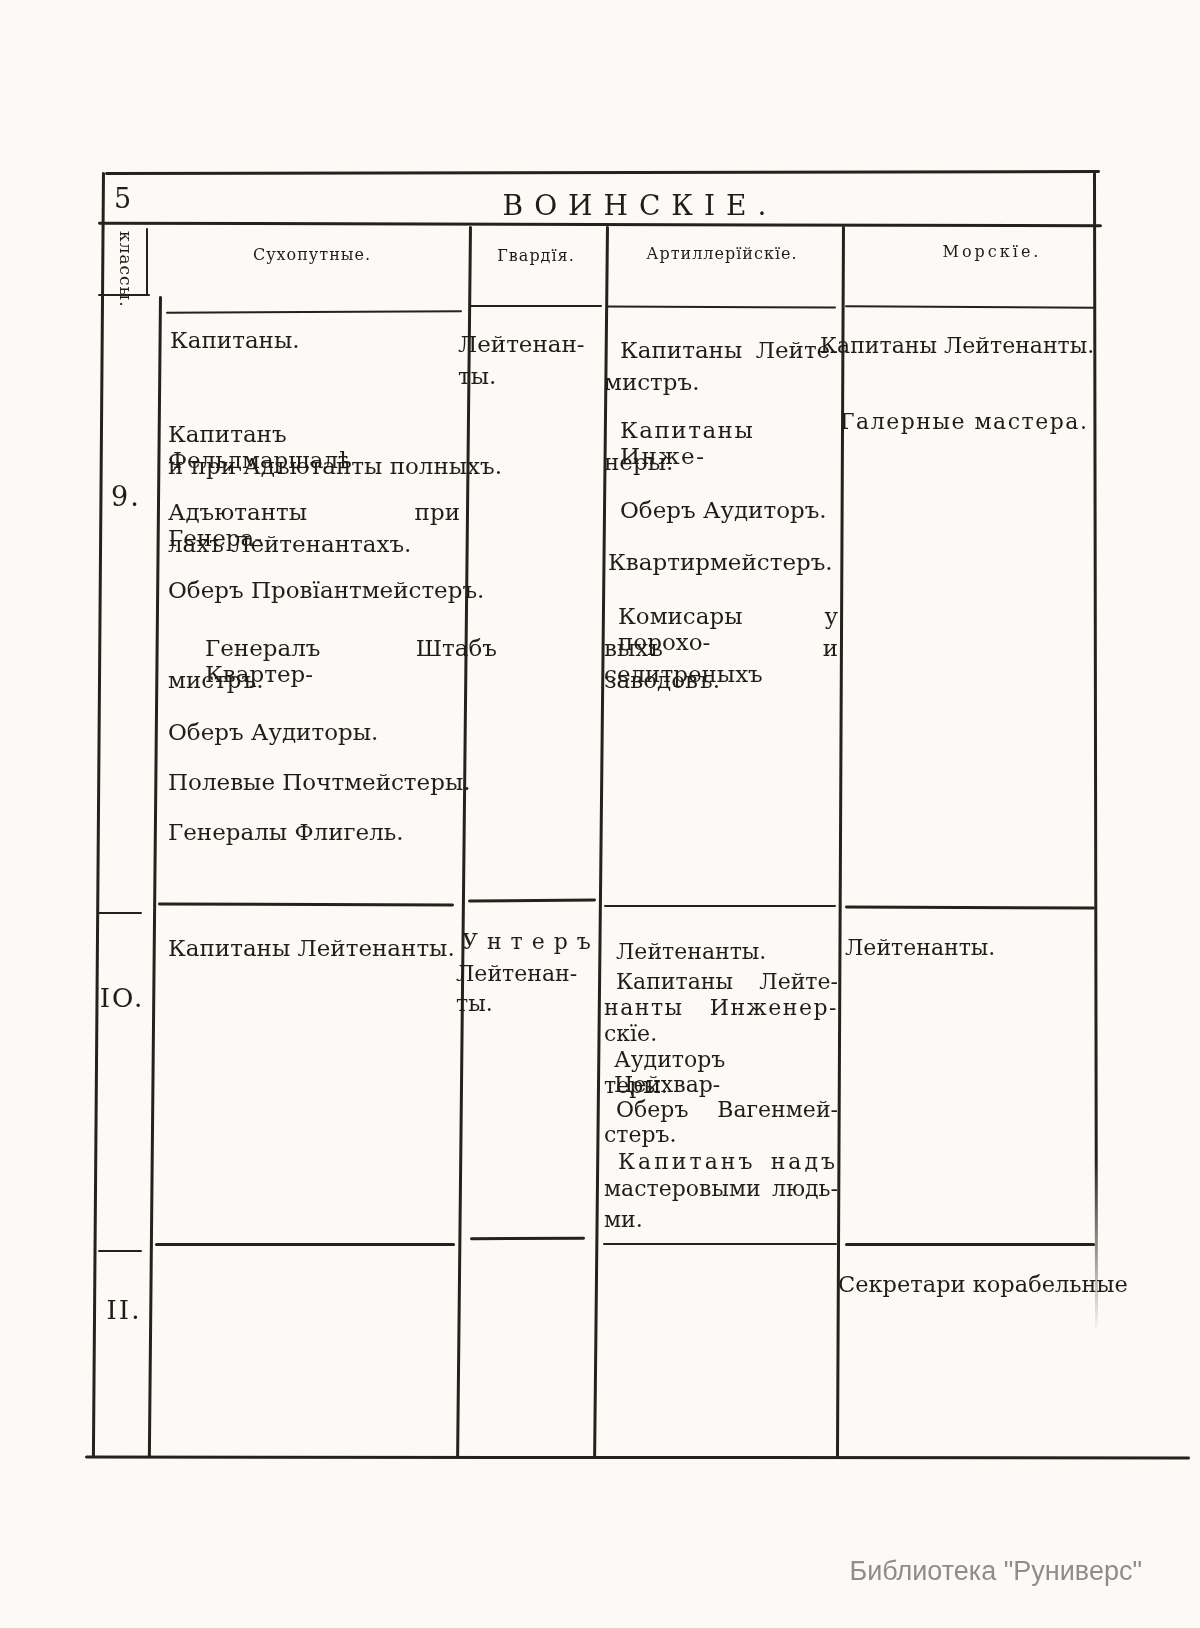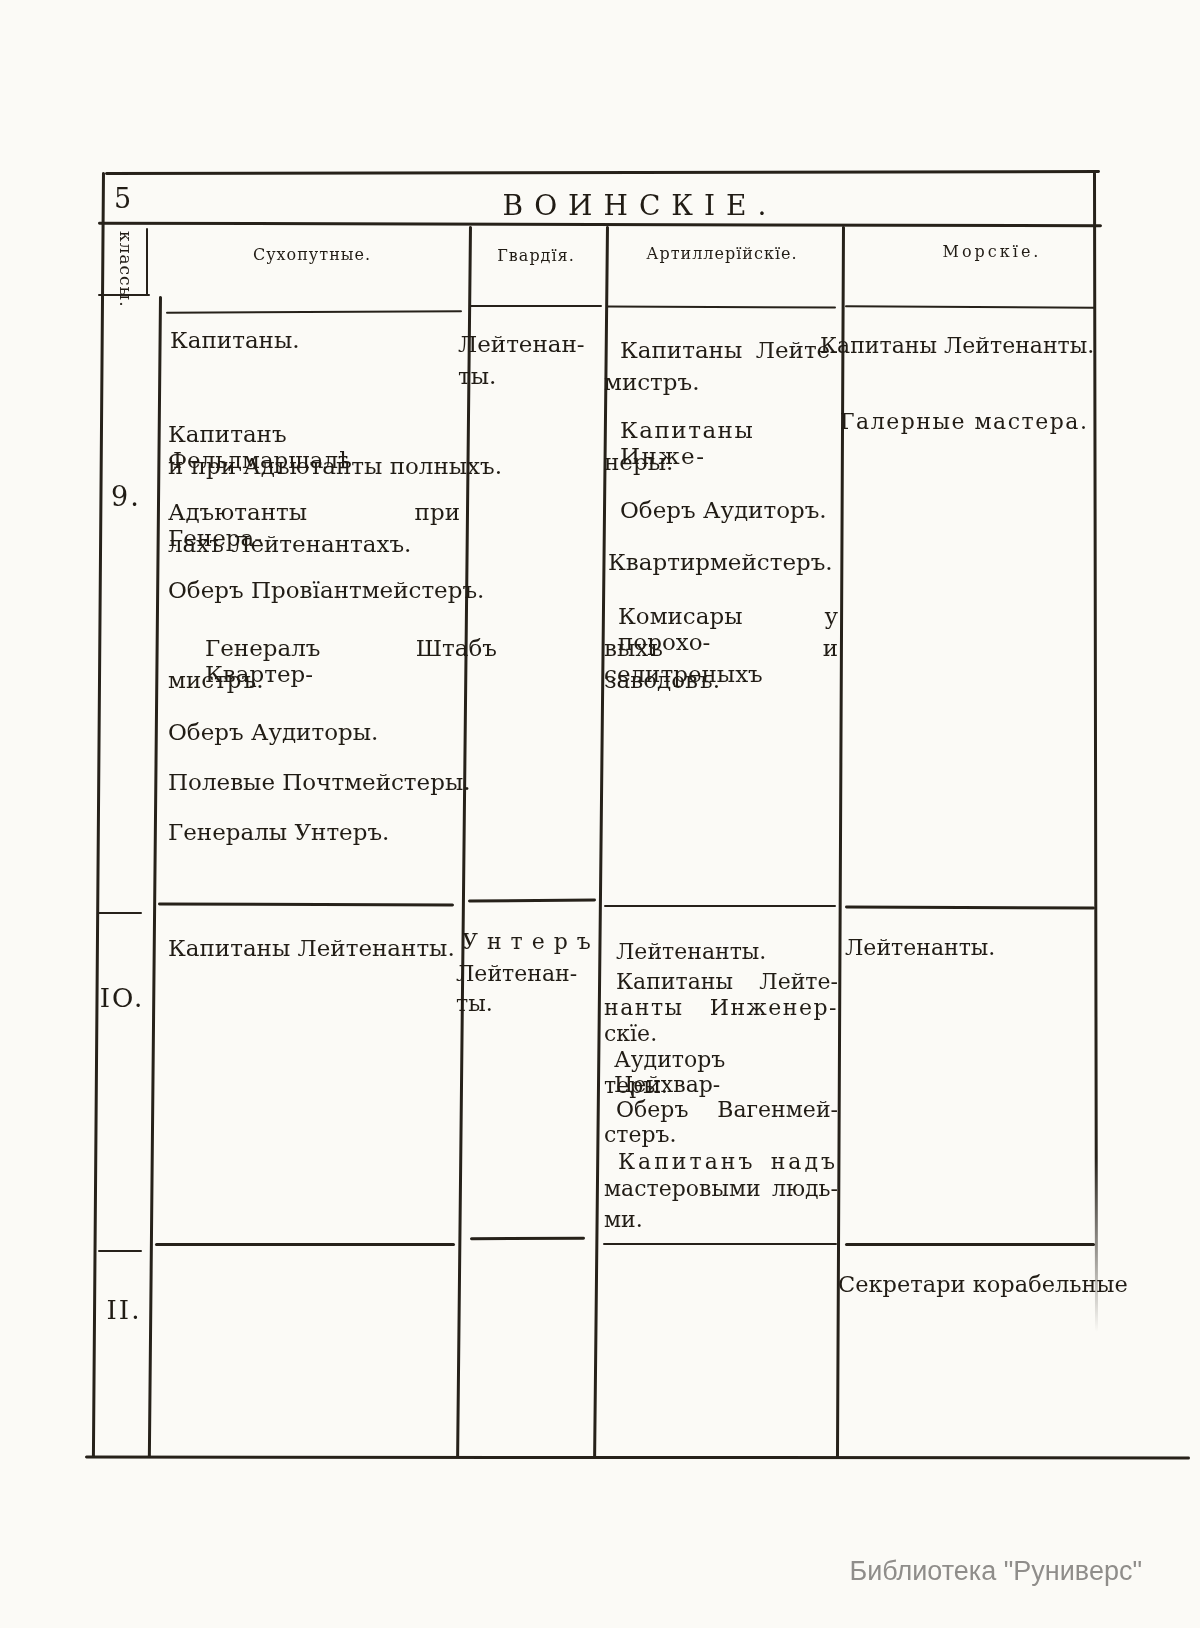--- a/index.html
+++ b/index.html
@@ -70,21 +70,21 @@
   <div class="t" style="left:170px;top:328px;">Капитаны.</div>
   <div class="t j" style="left:168px;top:422px;width:292px;">Капитанъ Фельдмаршалѣ</div>
   <div class="t" style="left:168px;top:454px;">и при Адъютанты полныхъ.</div>
   <div class="t j" style="left:168px;top:500px;width:292px;">Адъютанты при Генера-</div>
   <div class="t" style="left:168px;top:532px;">лахъ Лейтенантахъ.</div>
   <div class="t" style="left:168px;top:578px;">Оберъ Провїантмейстеръ.</div>
   <div class="t j" style="left:168px;top:636px;width:292px;margin-left:37px;">Генералъ Штабъ Квартер-</div>
   <div class="t" style="left:168px;top:668px;">мистръ.</div>
   <div class="t" style="left:168px;top:720px;">Оберъ Аудиторы.</div>
   <div class="t" style="left:168px;top:770px;">Полевые Почтмейстеры.</div>
-  <div class="t" style="left:168px;top:820px;">Генералы Унтеръ.</div>
+  <div class="t" style="left:168px;top:820px;">Генералы Флигель.</div>
 
   <div class="t" style="left:458px;top:332px;">Лейтенан-</div>
   <div class="t" style="left:458px;top:364px;">ты.</div>
 
   <div class="t j" style="left:620px;top:338px;width:218px;">Капитаны Лейте-</div>
   <div class="t" style="left:604px;top:370px;">мистръ.</div>
   <div class="t j ls1" style="left:620px;top:418px;width:218px;">Капитаны Инже-</div>
   <div class="t" style="left:604px;top:450px;">неры.</div>
   <div class="t" style="left:620px;top:498px;">Оберъ Аудиторъ.</div>
   <div class="t" style="left:608px;top:550px;">Квартирмейстеръ.</div>

